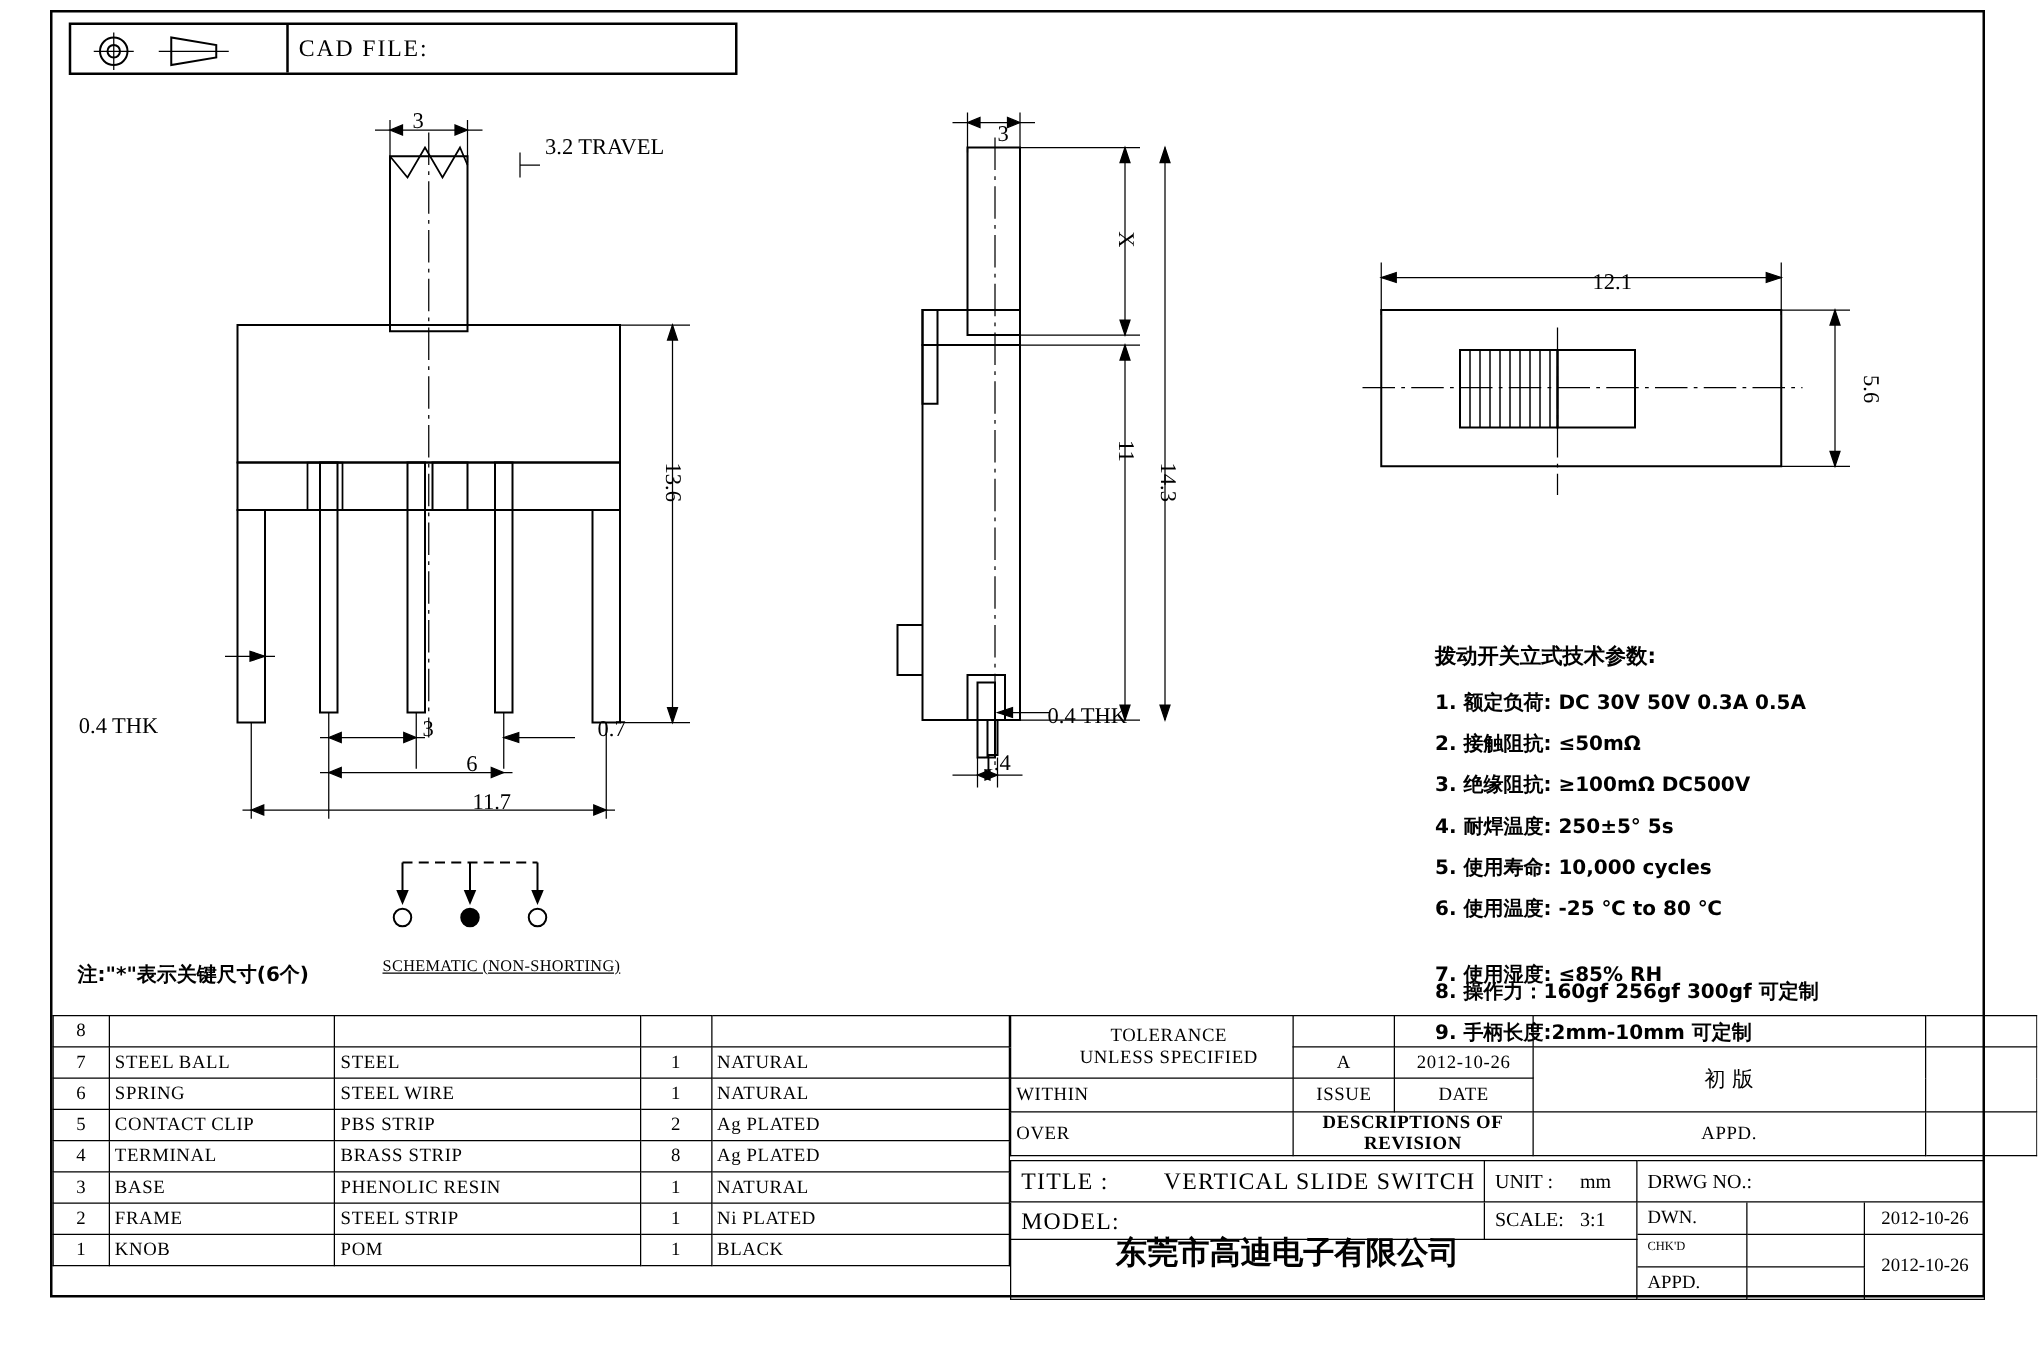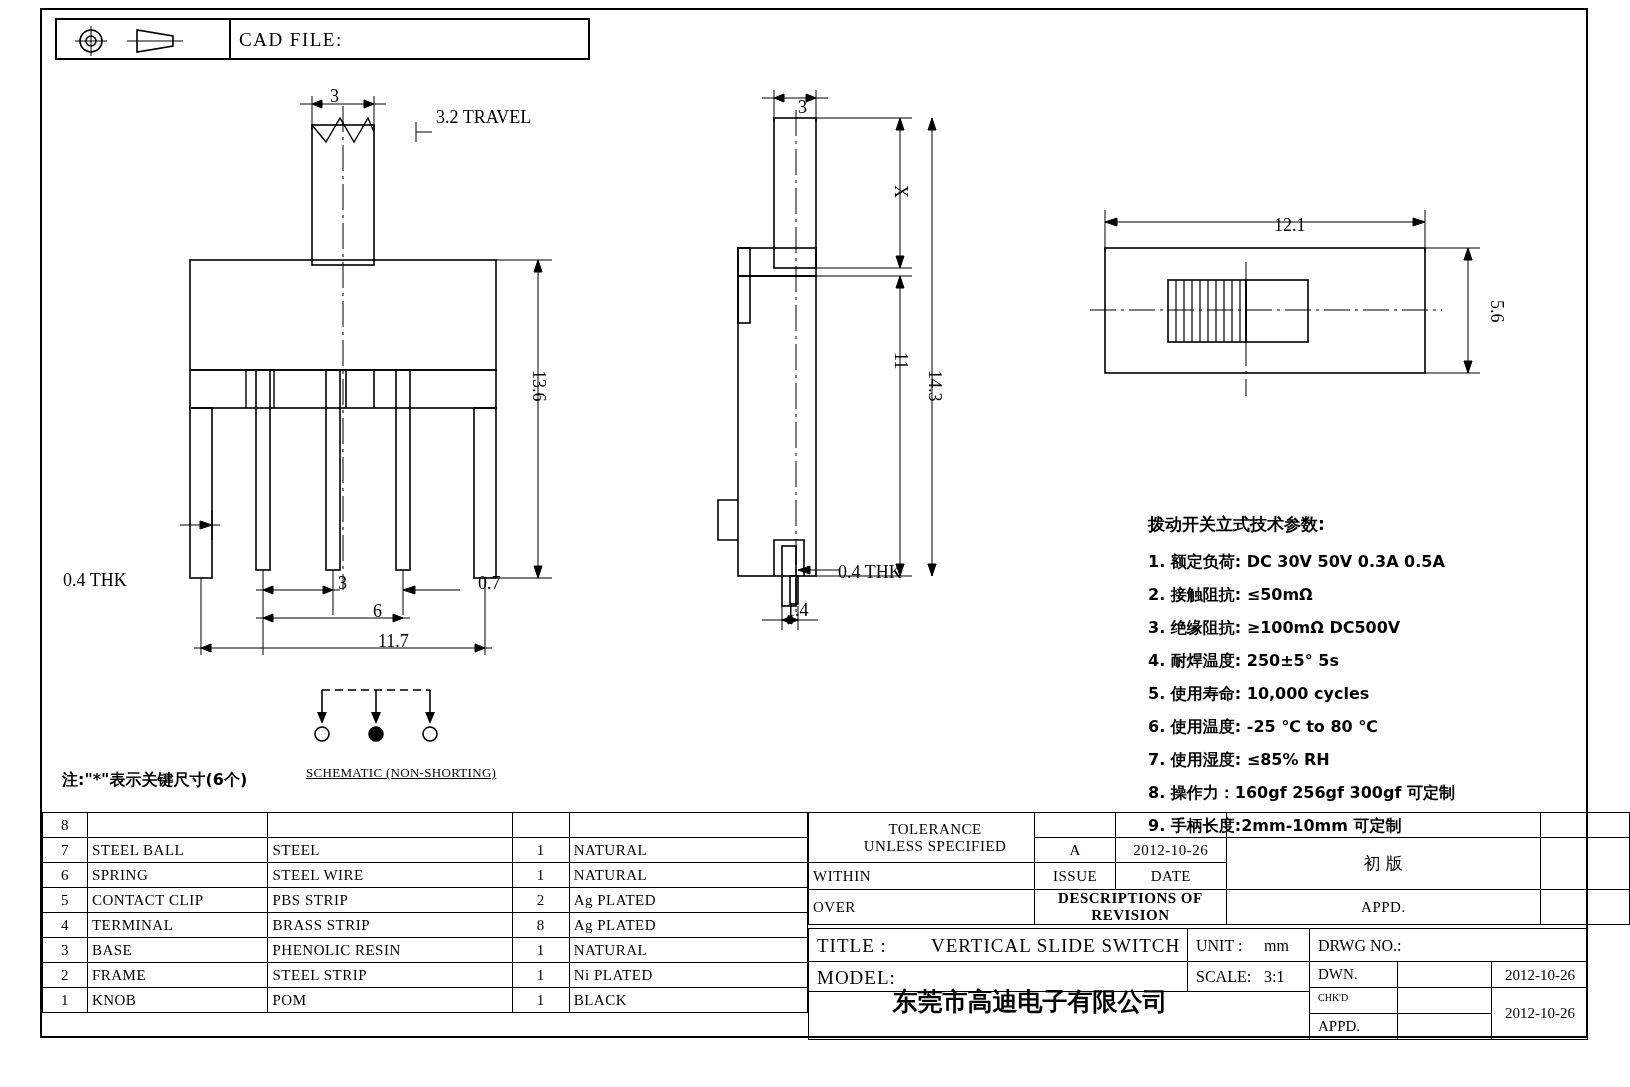--- a/index.html
+++ b/index.html
@@ -257,21 +257,21 @@
 
   <div class="note">注:"*"表示关键尺寸(6个)</div>
 
   <div class="spec-title">拨动开关立式技术参数:</div>
   <div class="spec" style="top:552px;">1. 额定负荷: DC 30V    50V    0.3A    0.5A</div>
   <div class="spec" style="top:585px;">2. 接触阻抗: ≤50mΩ</div>
   <div class="spec" style="top:618px;">3. 绝缘阻抗: ≥100mΩ  DC500V</div>
   <div class="spec" style="top:651px;">4. 耐焊温度: 250±5°  5s</div>
   <div class="spec" style="top:684px;">5. 使用寿命: 10,000 cycles</div>
   <div class="spec" style="top:717px;">6. 使用温度: -25 ℃ to 80 ℃</div>
-  <div class="spec" style="top:750px;">7. 使用湿度: ≤85% RH</div>
+  <div class="spec" style="top:770px;">7. 使用湿度: ≤85% RH</div>
   <div class="spec" style="top:783px;">8. 操作力：160gf   256gf   300gf  可定制</div>
   <div class="spec" style="top:816px;">9. 手柄长度:2mm-10mm  可定制</div>
 
   <table class="bom">
     <tbody>
         <tr>
       <td class="num">8</td>
       <td class="part"></td>
       <td class="mat"></td>
       <td class="qty"></td>

